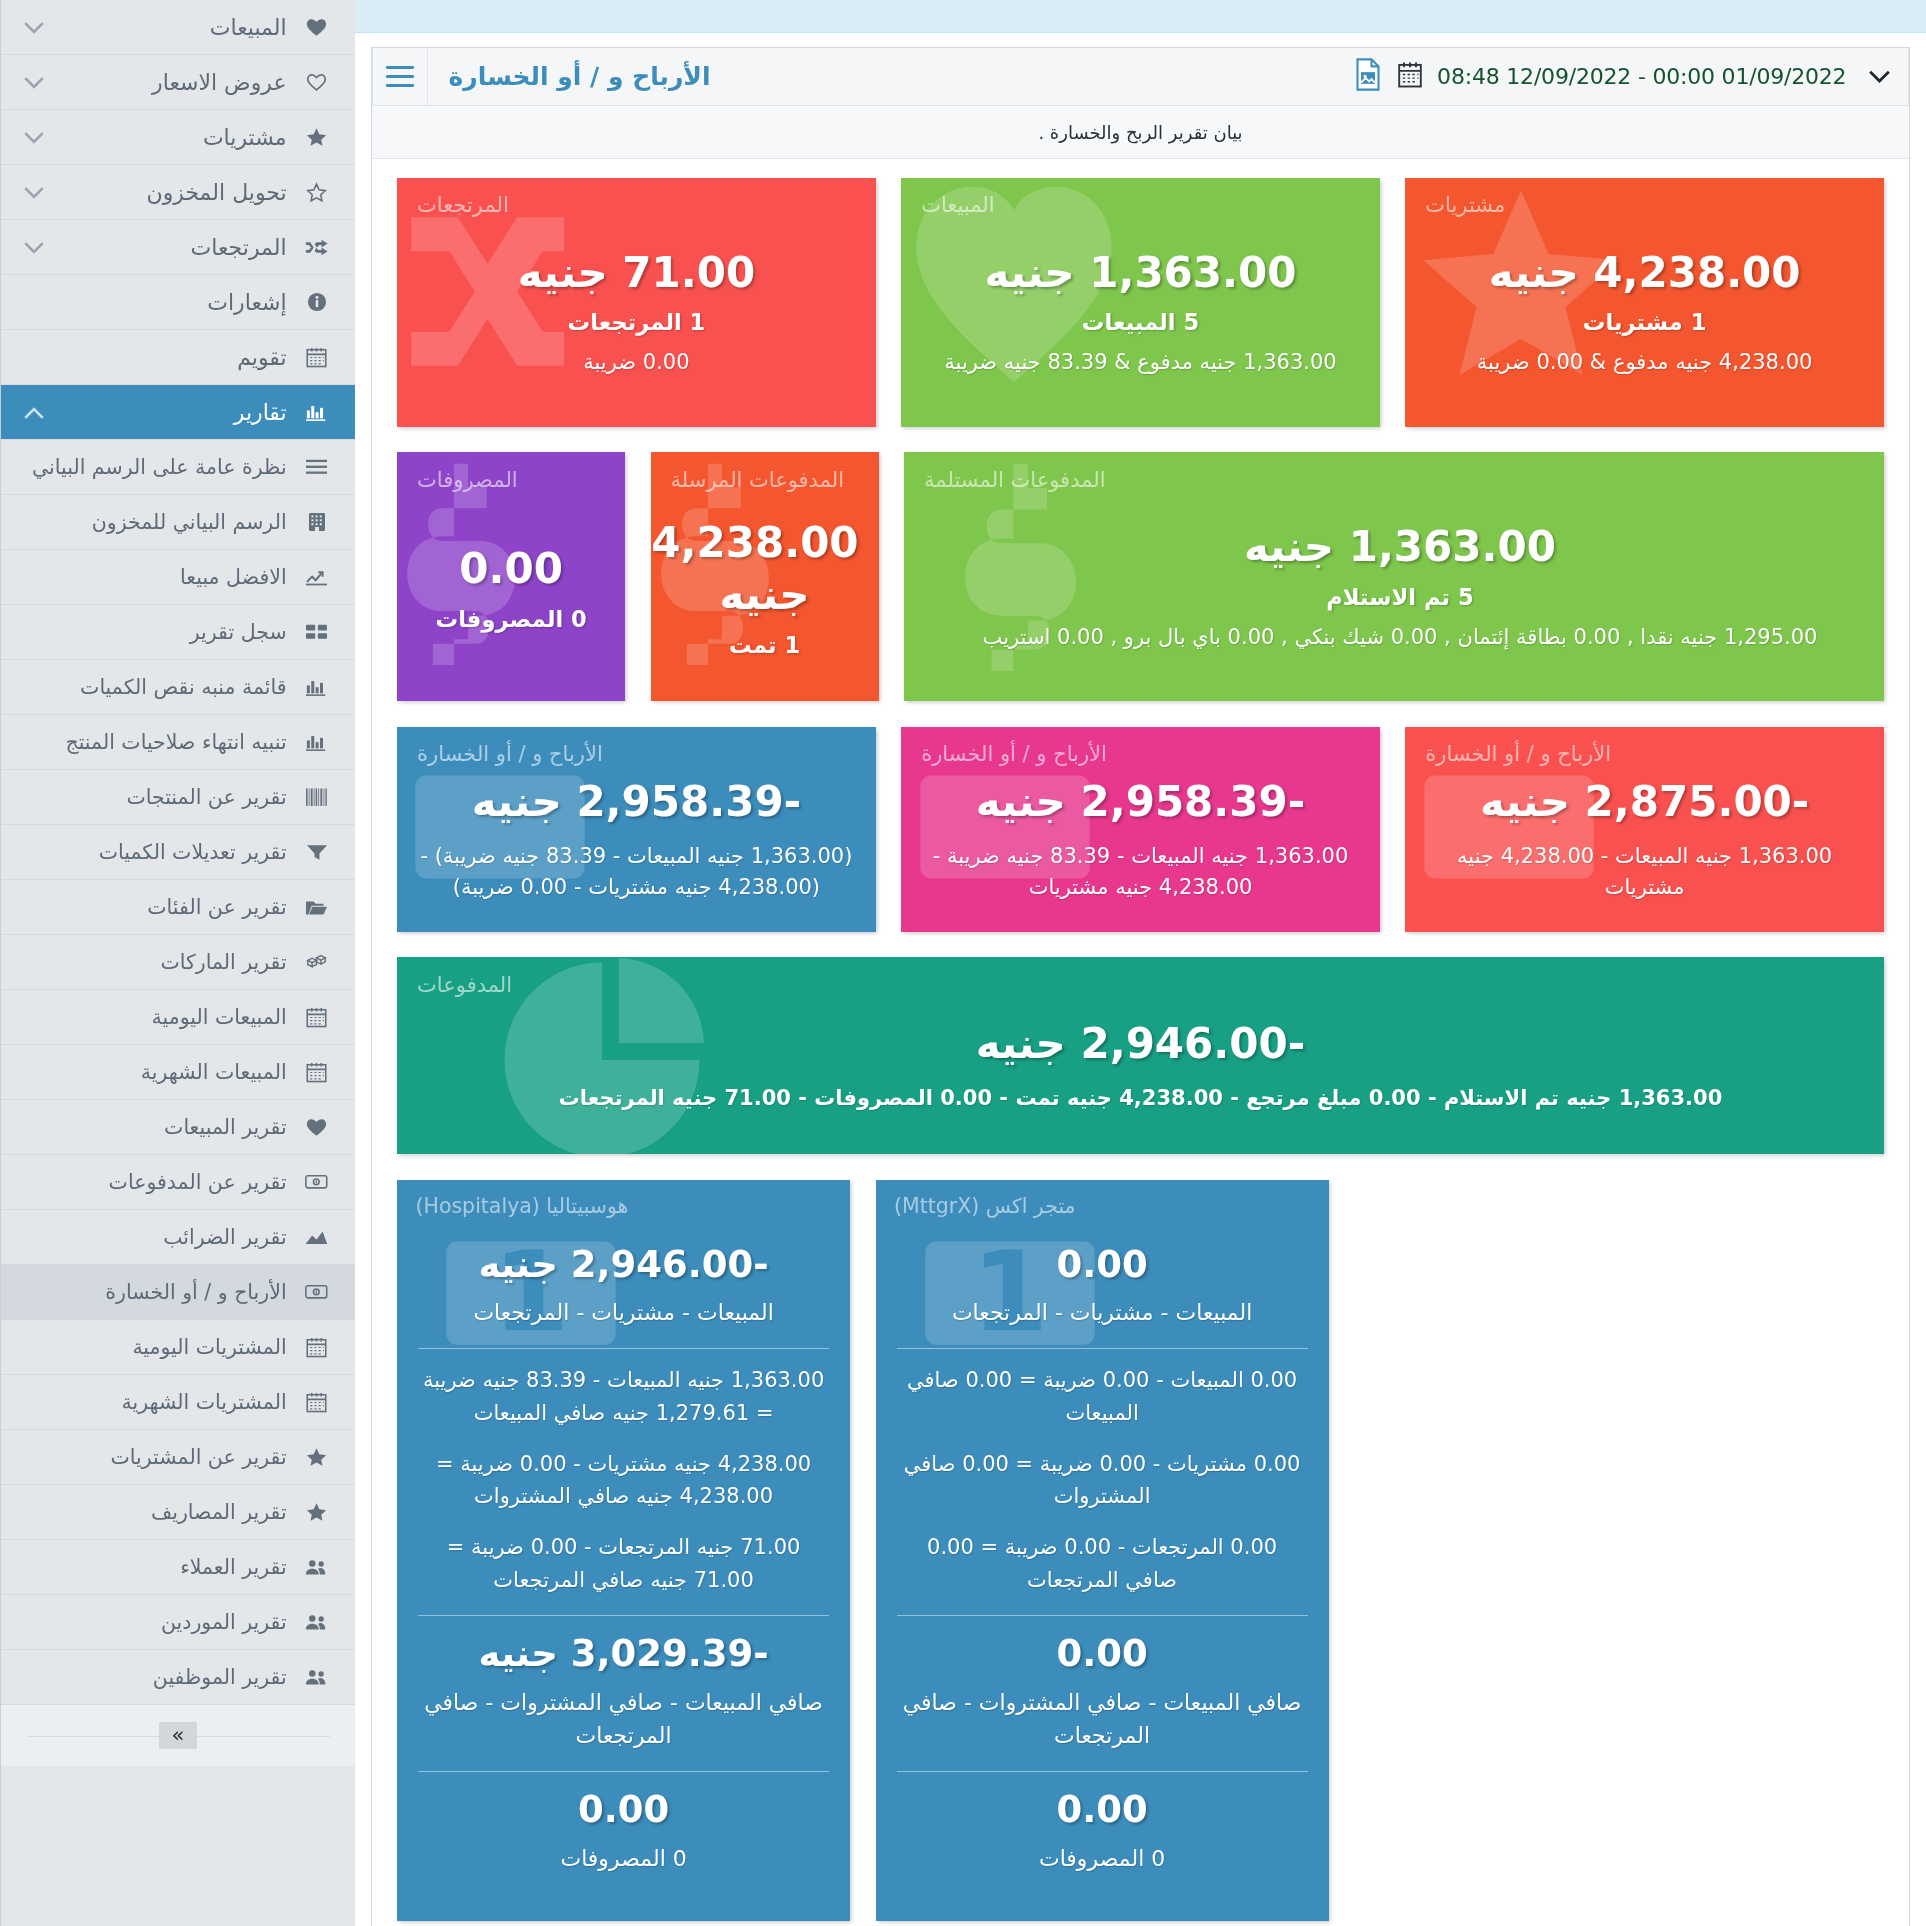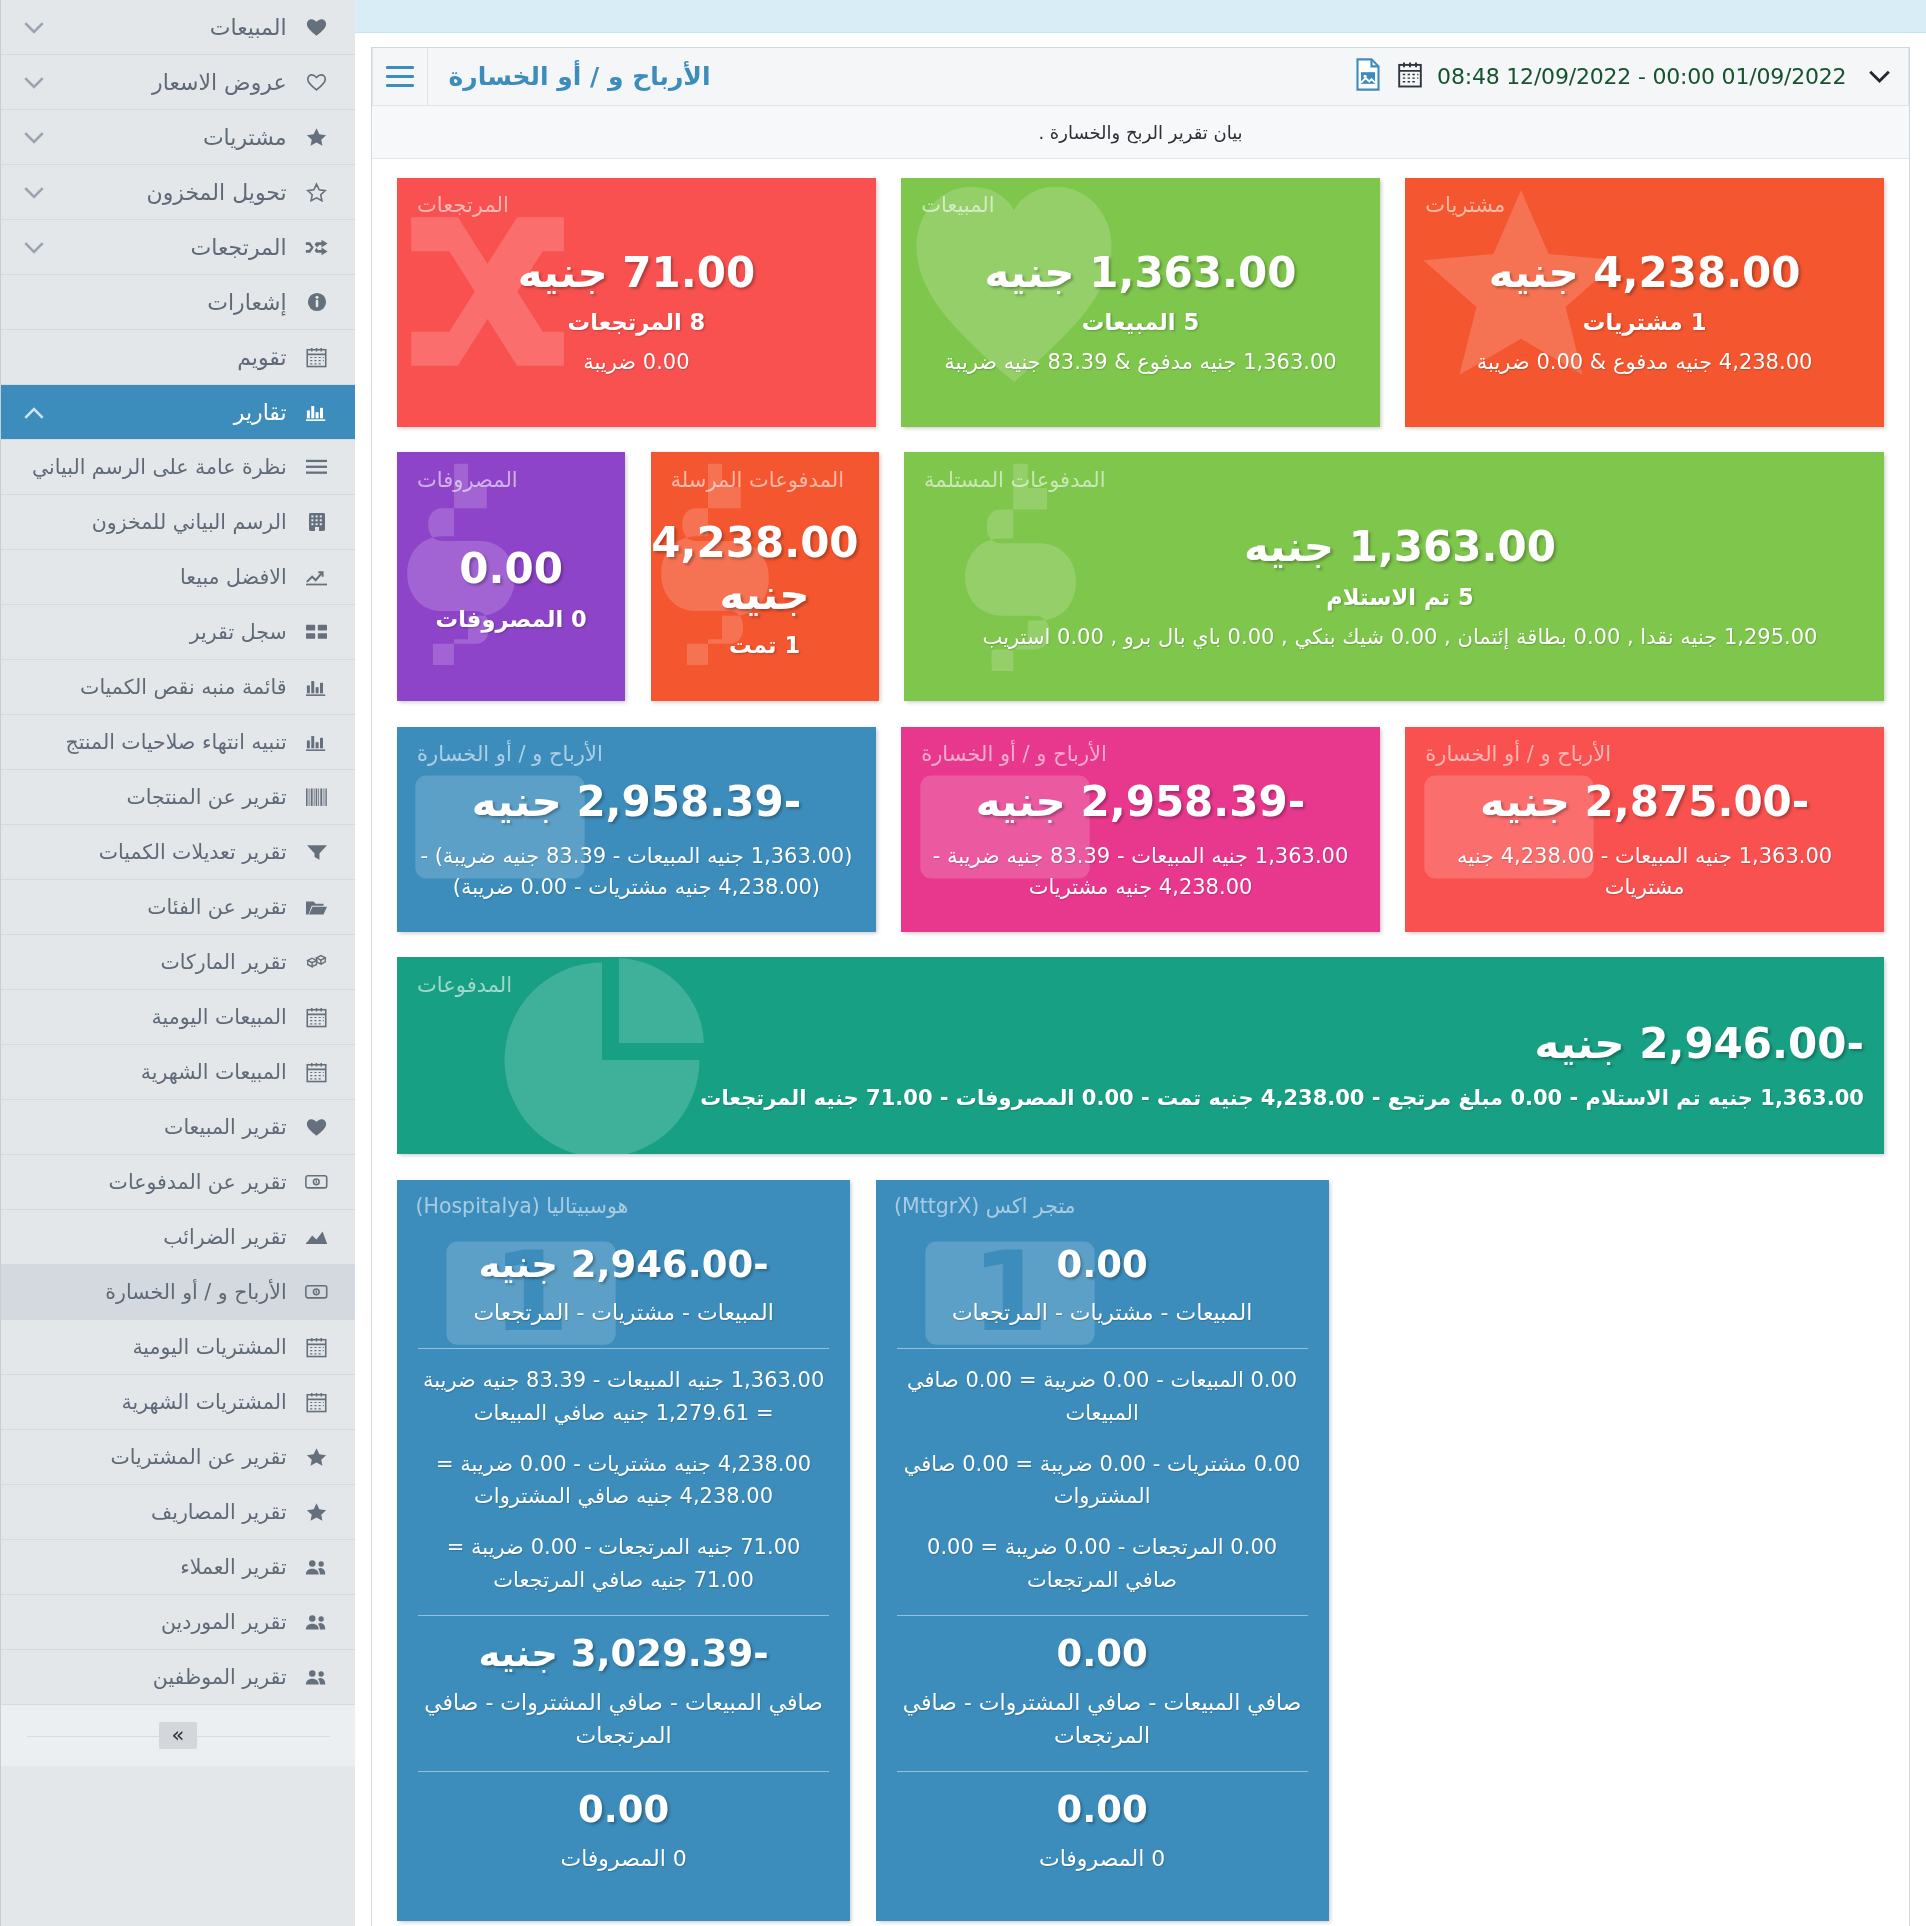--- a/index.html
+++ b/index.html
@@ -118,21 +118,21 @@
   .tile .wm {
     position:absolute; z-index:1; opacity: 0.17;
     pointer-events:none; color:#fff;
   }
   .t-red     { background:#f9514f; }
   .t-green   { background:#7ec64c; }
   .t-orange  { background:#f4562f; }
   .t-purple  { background:#8e44c9; }
   .t-blue    { background:#3c8dbc; }
   .t-pink    { background:#e8388e; }
-  .t-teal    { background:#18a084;text-align:right; }
+  .t-teal    { background:#18a084; }
 
   .w33 { flex: 1 1 0; min-width: 0; }
   .w-exp { flex: 0 0 228px; justify-content: center; }
   .w-sent { flex: 0 0 228px; }
   .w-recv { flex: 1 1 0; min-width:0;padding-left:32px; }
   .tile-h1 { min-height: 249px; }
   .tile-h2 { min-height: 249px; }
   .tile-h3 { min-height: 205px; }
   .tile-wide { min-height: 197px; }
 
@@ -586,21 +586,21 @@
 
         <div class="row">
           <div class="tile t-red w33 tile-h1">
             <div class="wm" style="top:-7px; left:-7px; width:212px; height:241px;">
               <svg width="212" height="241" viewBox="0 0 100 110" fill="currentColor">
                   <path d="M10 20h22l14 22 14-22h22v16H72l-12 19 12 19h10v16H60L46 68 32 90H10V74h18l12-19-12-19H10z"></path>
                 </svg>
             </div>
             <div class="corner">المرتجعات</div>
             <div class="bigval">71.00 جنيه</div>
-            <div class="sub1">8 المرتجعات</div>
+            <div class="sub1">1 المرتجعات</div>
             <div class="sub2">0.00 ضريبة</div>
           </div>
 
           <div class="tile t-green w33 tile-h1">
             <div class="wm" style="top:-11.3px; left:7px; width:212px; height:241px;">
               <svg width="212" height="241" viewBox="0 0 100 110" fill="currentColor">
                   <path d="M50 100C22 76 4 58 4 36 4 20 16 8 30 8c9 0 16 4 20 11 4-7 11-11 20-11 14 0 26 12 26 28 0 22-18 40-46 64z"></path>
                 </svg>
             </div>
             <div class="corner">المبيعات</div>

